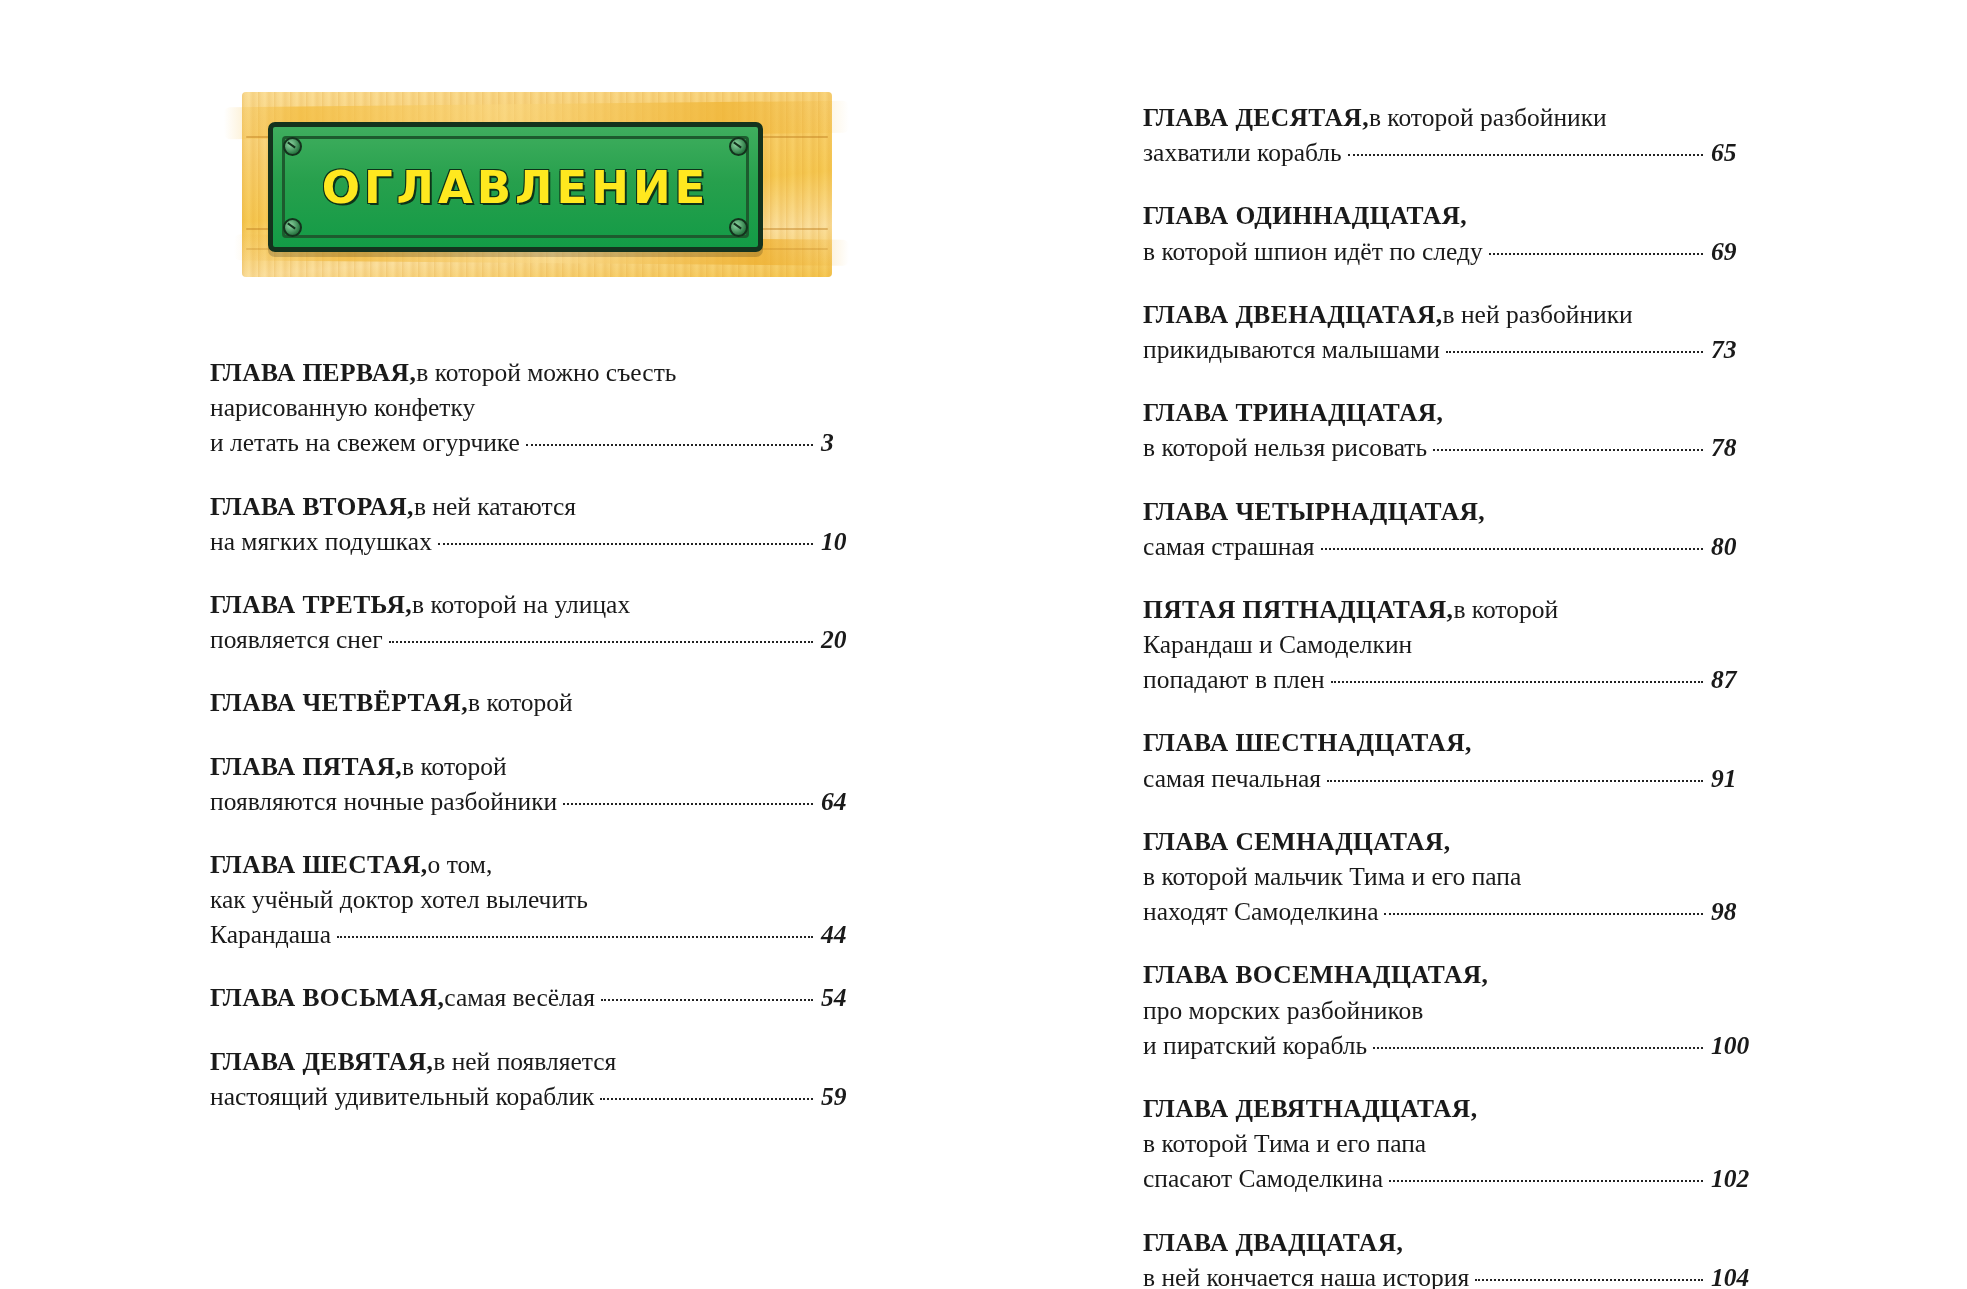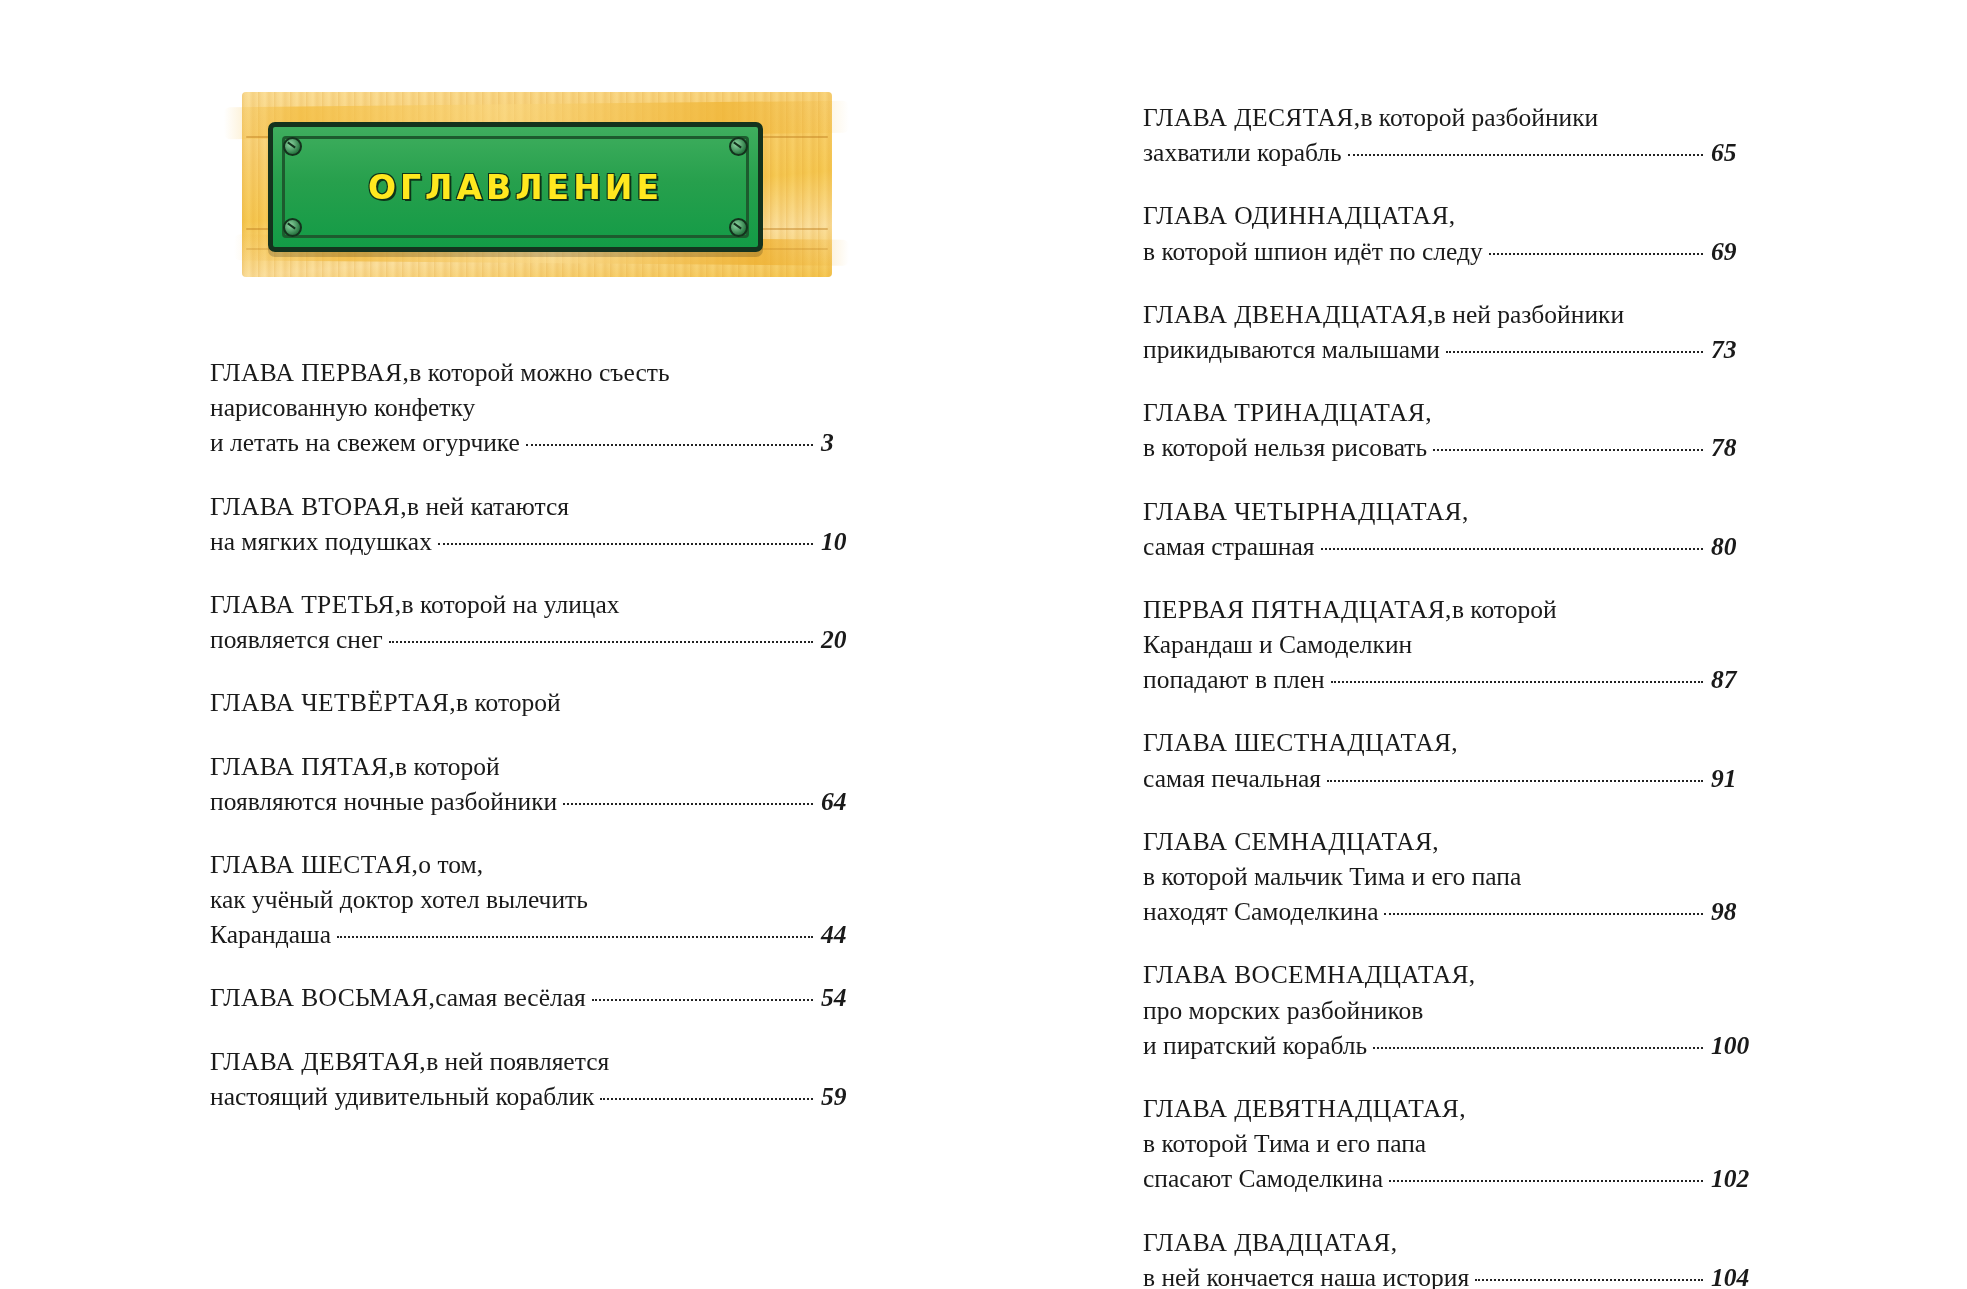--- a/index.html
+++ b/index.html
@@ -113,21 +113,21 @@
     border-radius: 4px;
   }
   .sign-title {
     position: absolute;
     inset: 0;
     display: flex;
     align-items: center;
     justify-content: center;
     font-family: "DejaVu Sans", sans-serif;
     font-weight: bold;
-    font-size: 33px;
+    font-size: 45px;
     letter-spacing: 4px;
     color: #ffe81f;
     text-shadow: 2px 2px 0 #0d3319, -1px -1px 0 #0d3319, 1px -1px 0 #0d3319, -1px 1px 0 #0d3319;
   }
   .screw {
     position: absolute;
     width: 15px;
     height: 15px;
     border-radius: 50%;
     background: radial-gradient(circle at 35% 35%, #8fd6a4, #2b7a44 70%);
@@ -156,21 +156,21 @@
     margin-bottom: 28px;
   }
   .toc-line {
     display: flex;
     align-items: baseline;
     font-size: 25.5px;
     line-height: 1.38;
     white-space: nowrap;
   }
   .chapter-name {
-    font-weight: normal;
+    font-weight: bold;
     font-style: normal;
     letter-spacing: 0.4px;
   }
   .chapter-desc {
   }
   .leader {
     flex: 1 1 auto;
     min-width: 18px;
     margin: 0 8px 0 6px;
     border-bottom: 2.5px dotted #222;
@@ -349,21 +349,21 @@
             <span class="chapter-name">ГЛАВА ЧЕТЫРНАДЦАТАЯ,</span>
           </div>
           <div class="toc-line">
             <span class="chapter-desc">самая страшная</span>
             <span class="leader"></span>
             <span class="page-num">80</span>
           </div>
         </div>
         <div class="toc-entry">
           <div class="toc-line no-leader">
-            <span class="chapter-name">ПЕРВАЯ ПЯТНАДЦАТАЯ,</span>
+            <span class="chapter-name">ПЯТАЯ ПЯТНАДЦАТАЯ,</span>
             <span class="chapter-desc"> в которой</span>
           </div>
           <div class="toc-line no-leader">
             <span class="chapter-desc">Карандаш и Самоделкин</span>
           </div>
           <div class="toc-line">
             <span class="chapter-desc">попадают в плен</span>
             <span class="leader"></span>
             <span class="page-num">87</span>
           </div>

